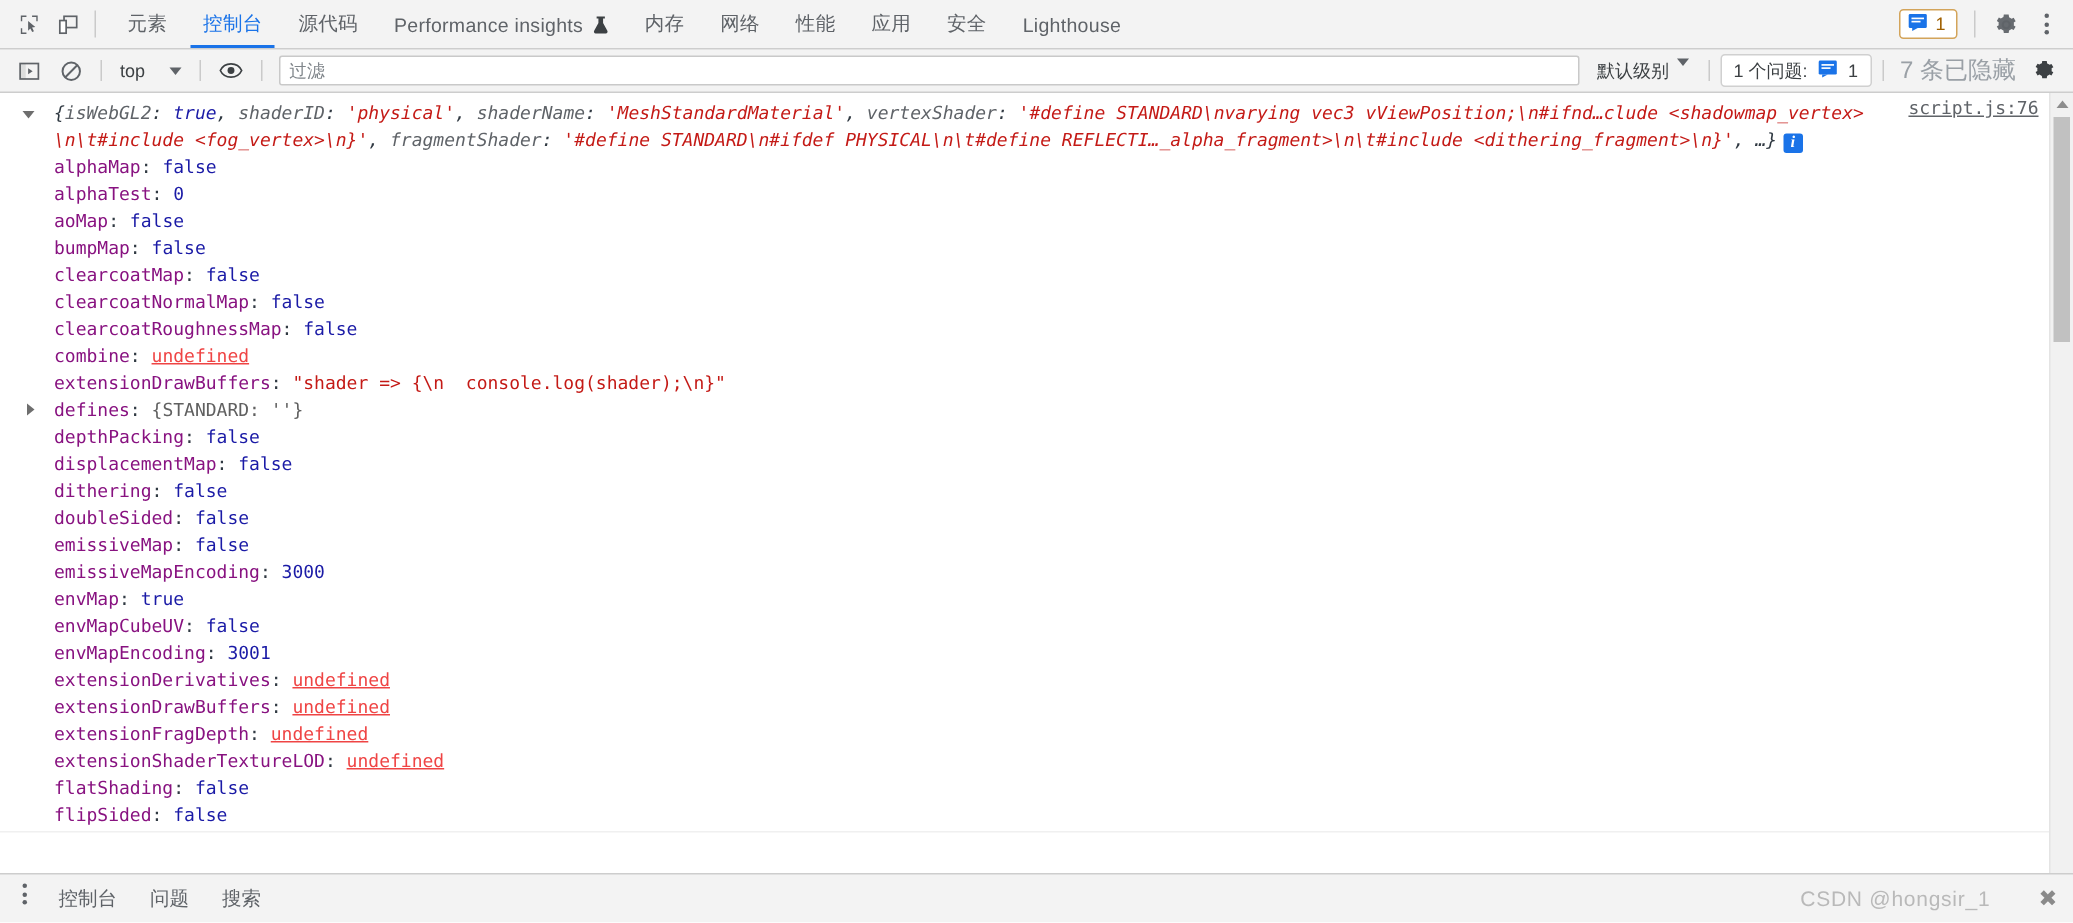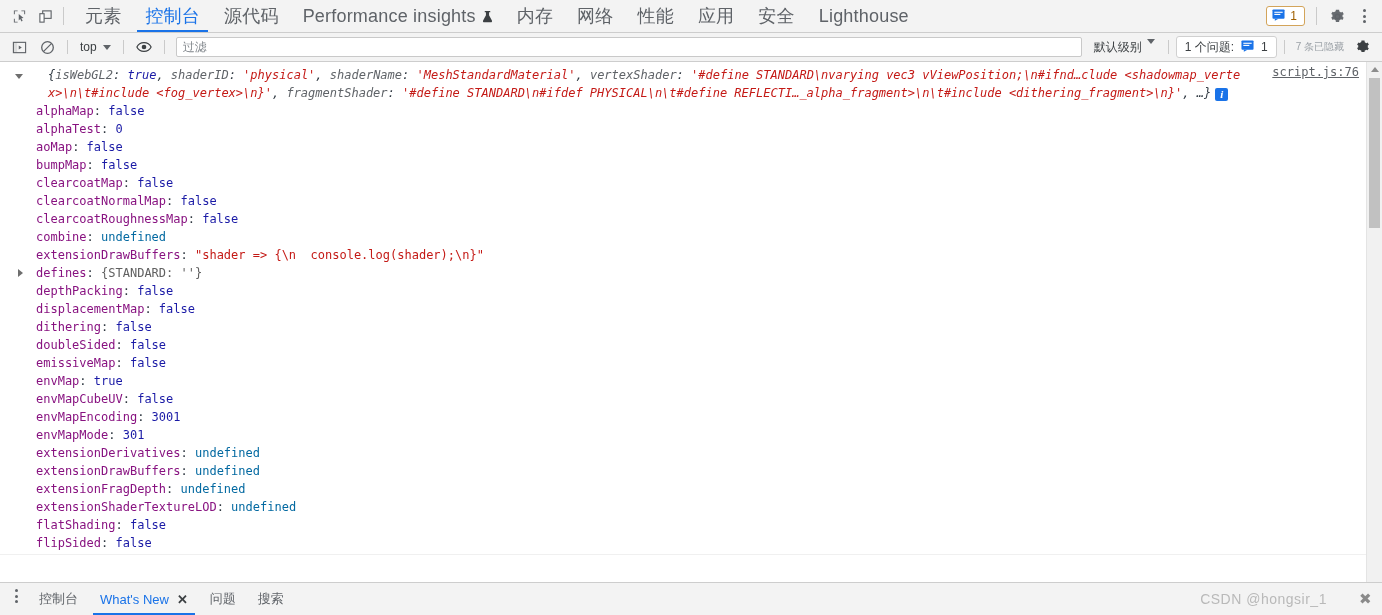--- a/index.html
+++ b/index.html
@@ -57,21 +57,21 @@
   .tabs {
     display: flex;
     align-items: stretch;
     flex: 1;
     min-width: 0;
   }
   .tab {
     display: flex;
     align-items: center;
     padding: 0 12px;
-    font-size: 18px;
+    font-size: 13px;
     color: #5f6368;
     cursor: pointer;
     position: relative;
     white-space: nowrap;
     letter-spacing: .2px;
   }
   .tab.active {
     color: #1a73e8;
     font-weight: 400;
   }
@@ -122,21 +122,21 @@
     background: #f3f3f3;
     border-bottom: 1px solid #cdcdcd;
     display: flex;
     align-items: center;
     padding: 0 6px 0 6px;
     gap: 2px;
   }
   .ctx-select {
     display: flex;
     align-items: center;
-    gap: 6px;
+    gap: 16px;
     font-size: 12px;
     color: #3c4043;
     padding: 2px 5px;
     cursor: pointer;
     border-radius: 2px;
     white-space: nowrap;
   }
   .caret {
     width: 0; height: 0;
     border-left: 4px solid transparent;
@@ -171,21 +171,21 @@
     border: 1px solid #d0d0d0;
     border-radius: 3px;
     padding: 1px 8px;
     height: 22px;
     box-sizing: border-box;
     font-size: 12px; color: #3c4043;
     cursor: pointer; background: #fff;
     white-space: nowrap;
   }
   .hidden-count {
-    font-size: 10px;
+    font-size: 16px;
     color: #9aa0a6;
     white-space: nowrap;
     padding: 0 4px;
   }
 
   
   .console-body {
     flex: 1;
     position: relative;
     background: #ffffff;
@@ -198,21 +198,21 @@
     top: 0; left: 0; right: 15px; bottom: 0;
     overflow: hidden;
   }
   .msg {
     position: relative;
     padding: 4px 0 2px 0;
     border-bottom: 1px solid #f0f0f0;
   }
   .msg-head {
     position: relative;
-    padding-left: 48px;
+    padding-left: 36px;
     padding-right: 120px;
     line-height: 18px;
     font-style: italic;
     word-break: break-all;
     color: #303942;
   }
   .disclosure {
     position: absolute;
     left: 16px;
     top: 10px;
@@ -257,21 +257,21 @@
     border-left: 5px solid #6e6e6e;
     border-top: 4px solid transparent;
     border-bottom: 4px solid transparent;
     cursor: pointer;
   }
 
   
   .k-name   { color: #881280; margin-top: 14px; }          
   .v-bool   { color: #1a1aa6; }          
   .v-num    { color: #1a1aa6; }
-  .v-undef  { color: #0369a1; }
+  .v-undef  { color: #ef4444; text-decoration: underline; }
   .v-str    { color: #c41a16; }
   .v-obj    { color: #606060; }
   .p-key    { color: #5f6368; }          
   .p-str    { color: #c41a16; }
   .p-bool   { color: #1a1aa6; }
   .p-punc   { color: #303942; }
 
   .info-badge {
     display: inline-block;
     width: 13px; height: 13px;
@@ -535,24 +535,24 @@
             <div class="prop-row"><span class="k-name">clearcoatNormalMap</span><span class="p-punc">: </span><span class="v-bool">false</span></div>
             <div class="prop-row"><span class="k-name">clearcoatRoughnessMap</span><span class="p-punc">: </span><span class="v-bool">false</span></div>
             <div class="prop-row"><span class="k-name">combine</span><span class="p-punc">: </span><span class="v-undef">undefined</span></div>
             <div class="prop-row"><span class="k-name">extensionDrawBuffers</span><span class="p-punc">: </span><span class="v-str">"shader =&gt; {\n  console.log(shader);\n}"</span></div>
             <div class="prop-row"><span class="tri"></span><span class="k-name">defines</span><span class="p-punc">: </span><span class="v-obj">{STANDARD: ''}</span></div>
             <div class="prop-row"><span class="k-name">depthPacking</span><span class="p-punc">: </span><span class="v-bool">false</span></div>
             <div class="prop-row"><span class="k-name">displacementMap</span><span class="p-punc">: </span><span class="v-bool">false</span></div>
             <div class="prop-row"><span class="k-name">dithering</span><span class="p-punc">: </span><span class="v-bool">false</span></div>
             <div class="prop-row"><span class="k-name">doubleSided</span><span class="p-punc">: </span><span class="v-bool">false</span></div>
             <div class="prop-row"><span class="k-name">emissiveMap</span><span class="p-punc">: </span><span class="v-bool">false</span></div>
+            <div class="prop-row"><span class="k-name">emissiveMapEncoding</span><span class="p-punc">: </span><span class="v-num">3000</span></div>
             <div class="prop-row"><span class="k-name">envMap</span><span class="p-punc">: </span><span class="v-bool">true</span></div>
             <div class="prop-row"><span class="k-name">envMapCubeUV</span><span class="p-punc">: </span><span class="v-bool">false</span></div>
             <div class="prop-row"><span class="k-name">envMapEncoding</span><span class="p-punc">: </span><span class="v-num">3001</span></div>
-            <div class="prop-row"><span class="k-name">envMapMode</span><span class="p-punc">: </span><span class="v-num">301</span></div>
             <div class="prop-row"><span class="k-name">extensionDerivatives</span><span class="p-punc">: </span><span class="v-undef">undefined</span></div>
             <div class="prop-row"><span class="k-name">extensionDrawBuffers</span><span class="p-punc">: </span><span class="v-undef">undefined</span></div>
             <div class="prop-row"><span class="k-name">extensionFragDepth</span><span class="p-punc">: </span><span class="v-undef">undefined</span></div>
             <div class="prop-row"><span class="k-name">extensionShaderTextureLOD</span><span class="p-punc">: </span><span class="v-undef">undefined</span></div>
             <div class="prop-row"><span class="k-name">flatShading</span><span class="p-punc">: </span><span class="v-bool">false</span></div>
             <div class="prop-row"><span class="k-name">flipSided</span><span class="p-punc">: </span><span class="v-bool">false</span></div>
           </div>
       </div>
 
     </div>
@@ -567,24 +567,20 @@
 
   <div class="drawer">
     <div class="dots-vert">
       <i></i>
         <i></i>
         <i></i>
     </div>
     <div class="dtab">
       <span>控制台</span>
     </div>
-    <div class="dtab active">
-      <span>What's New</span>
-      <span class="closex">✕</span>
-    </div>
     <div class="dtab">
       <span>问题</span>
     </div>
     <div class="dtab">
       <span>搜索</span>
     </div>
 
     <div class="watermark">
       <span>CSDN @hongsir_1</span>
       <span class="wm-mark">✖</span>

